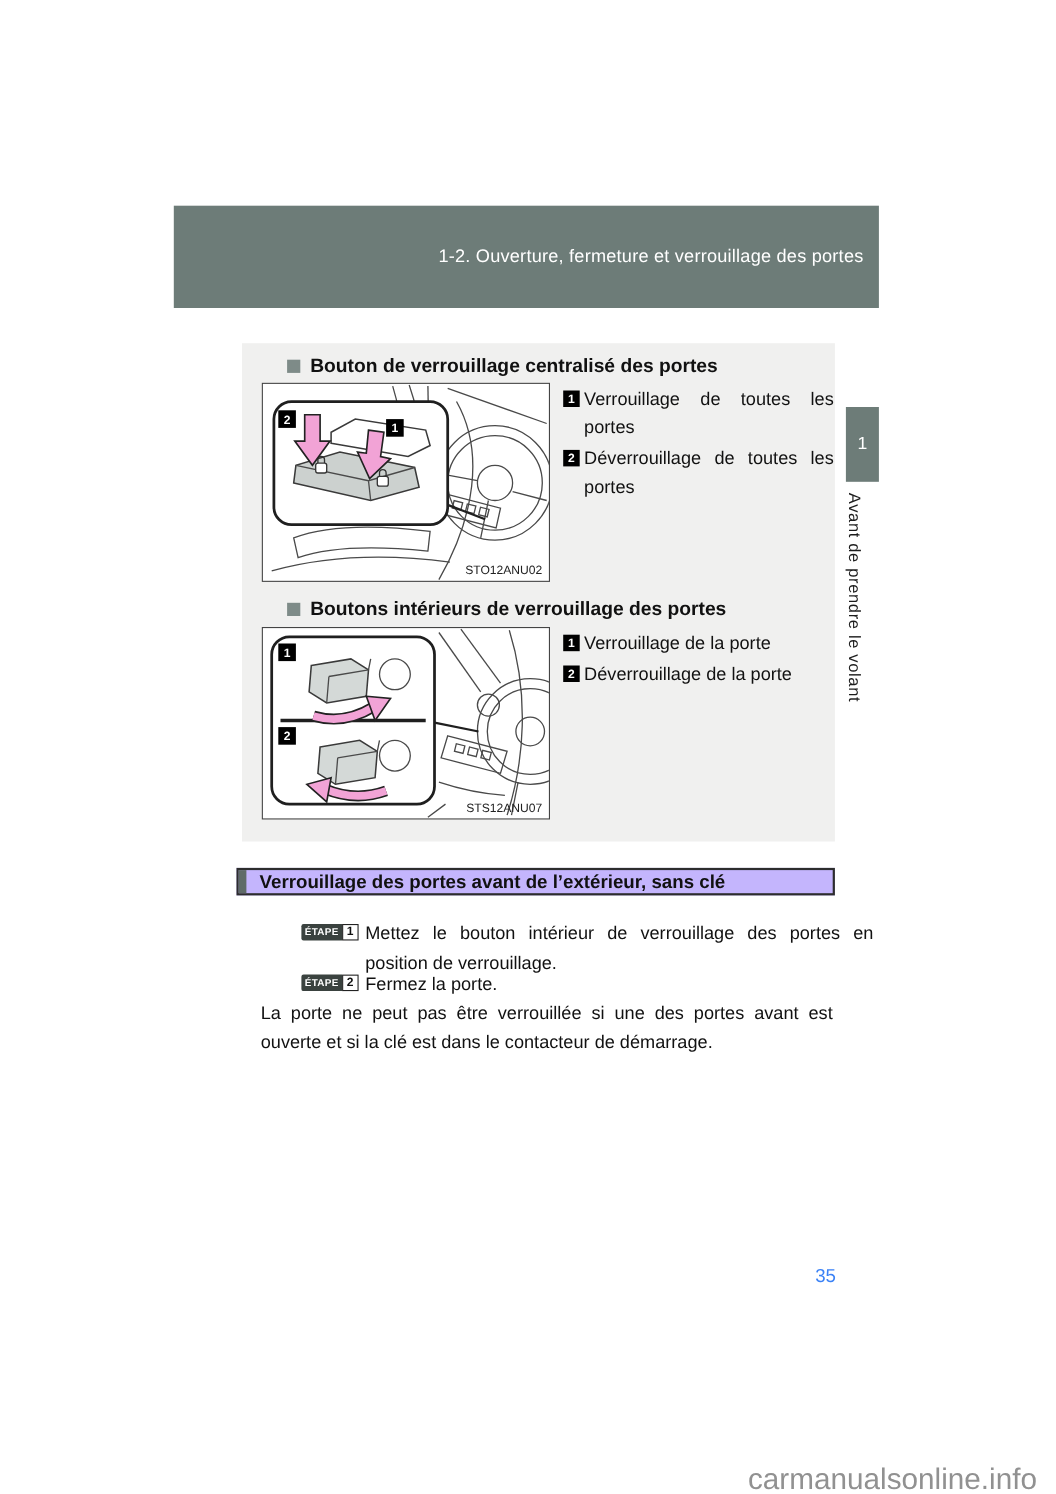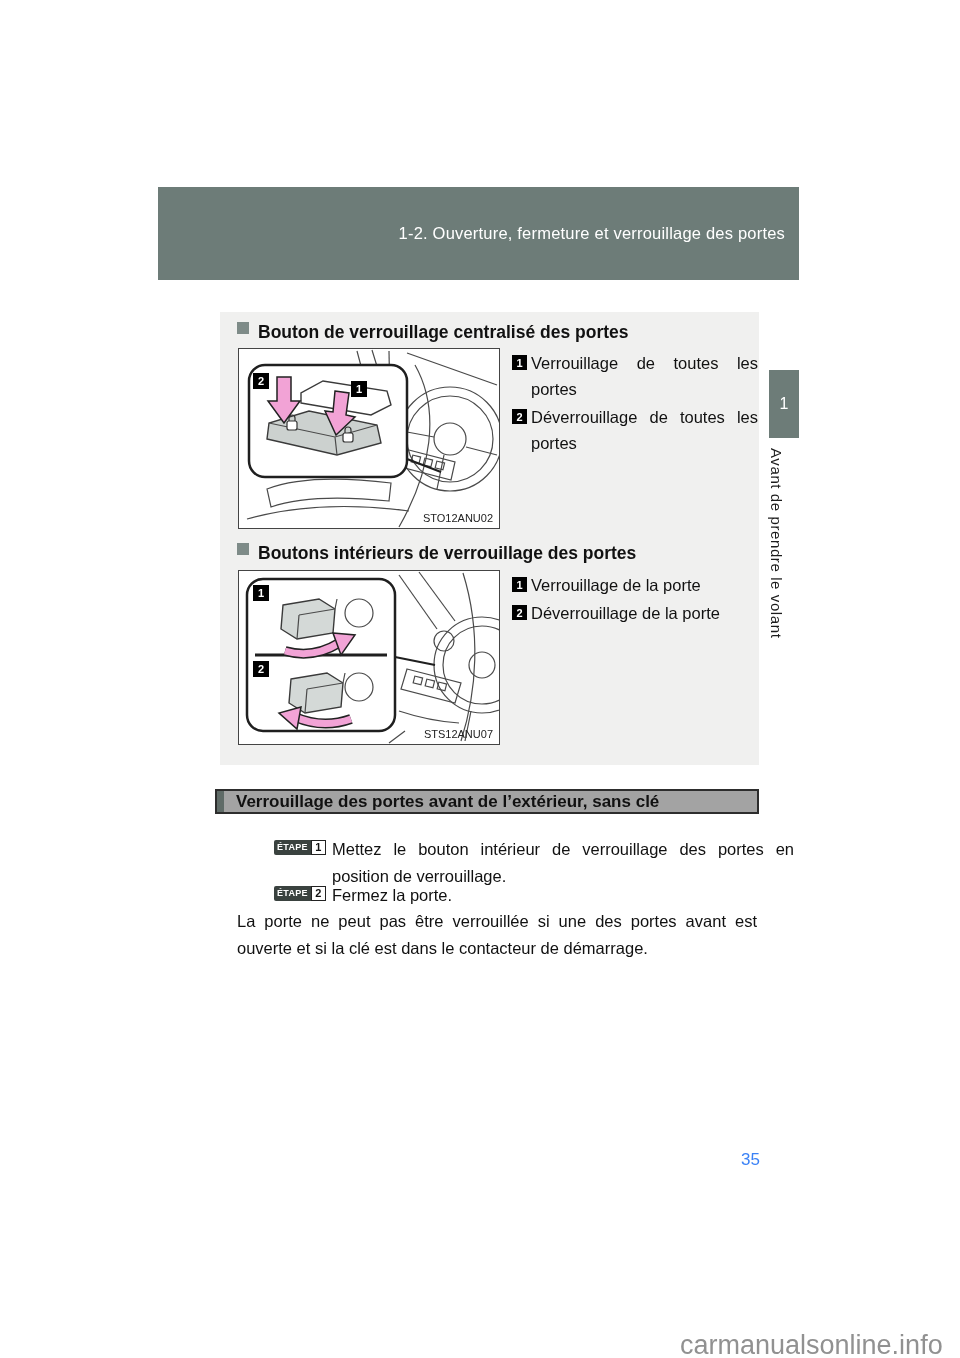--- a/index.html
+++ b/index.html
@@ -17,39 +17,39 @@
   .chapter-tab { position:absolute; left:769px; top:370px; width:30px; height:68px;
     background:#6d7c78; color:#fff; display:flex; align-items:center; justify-content:center;
     font-size:16px; }
   .side-vertical { position:absolute; left:768px; top:448px; height:340px;
     writing-mode:vertical-rl; font-size:15px; color:#1c1c1c; letter-spacing:0.6px; }
 
   
   .panel { position:absolute; left:220px; top:312px; width:539px; height:453px;
     background:#f0f0ef; }
 
-  .section-heading { position:absolute; display:flex; align-items:flex-start; gap:9px;
-    font-weight:bold; font-size:17.5px; color:#111; }
+  .section-heading { position:absolute; display:flex; align-items:center; gap:9px;
+    font-weight:bold; font-size:17.5px; color:#111;margin-left:24px; }
   .bullet-square { width:12px; height:12px; background:#7e8b88; flex:0 0 auto; }
 
   .figure-frame { position:absolute; width:262px; background:#fff; border:1px solid #444; }
   .figure-frame svg { display:block; }
 
   .num-col { position:absolute; width:246px; }
   .num-item { position:relative; padding-left:19px; font-size:16.5px; line-height:26px;
     color:#111; text-align:justify; margin-bottom:2px; }
   .num-marker { position:absolute; left:0; top:5px; width:15px; height:15px; background:#000;
     color:#fff; font-size:11px; font-weight:bold; display:flex; align-items:center;
     justify-content:center; }
   .note-text { padding-left:19px; font-size:16.5px; line-height:26px; color:#111;
     text-align:justify; margin-top:6px; }
 
   
   .proc-title { position:absolute; left:215px; top:789px; width:544px; height:25px;
-    border:2px solid #2d2d2d; background:#a3a3a3; display:flex; align-items:center; }
+    border:2px solid #2d2d2d; background:#c4b5fd; display:flex; align-items:center; }
   .proc-title .accent { width:7px; height:100%; background:#5f6b67; flex:0 0 auto; }
   .proc-title span.t { font-weight:bold; font-size:17px; color:#111; padding-left:12px;
     white-space:nowrap; }
 
   
   .step { position:absolute; left:237px; width:520px; padding-left:58px; font-size:16.5px;
     line-height:27px; color:#111; text-align:justify;margin-left:37px; }
   .etape-badge { position:absolute; left:0; top:4px; display:flex; align-items:center; }
   .etape-label { background:#3a423f; color:#fff; font-size:9px; font-weight:bold;
     height:15px; line-height:15px; padding:0 3px; border-radius:2px 0 0 2px;

